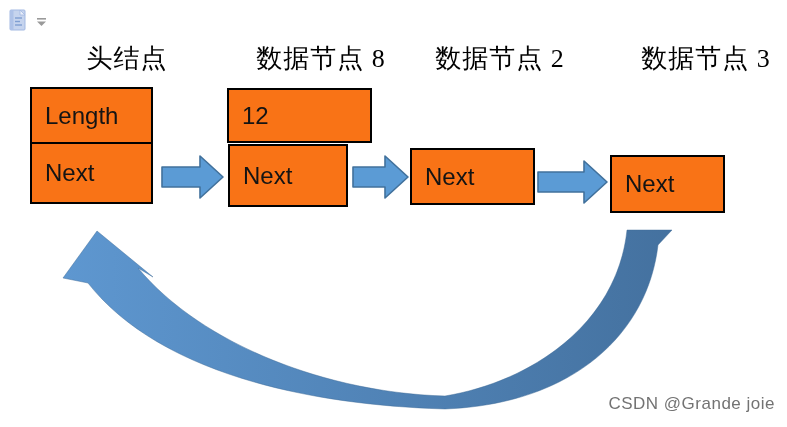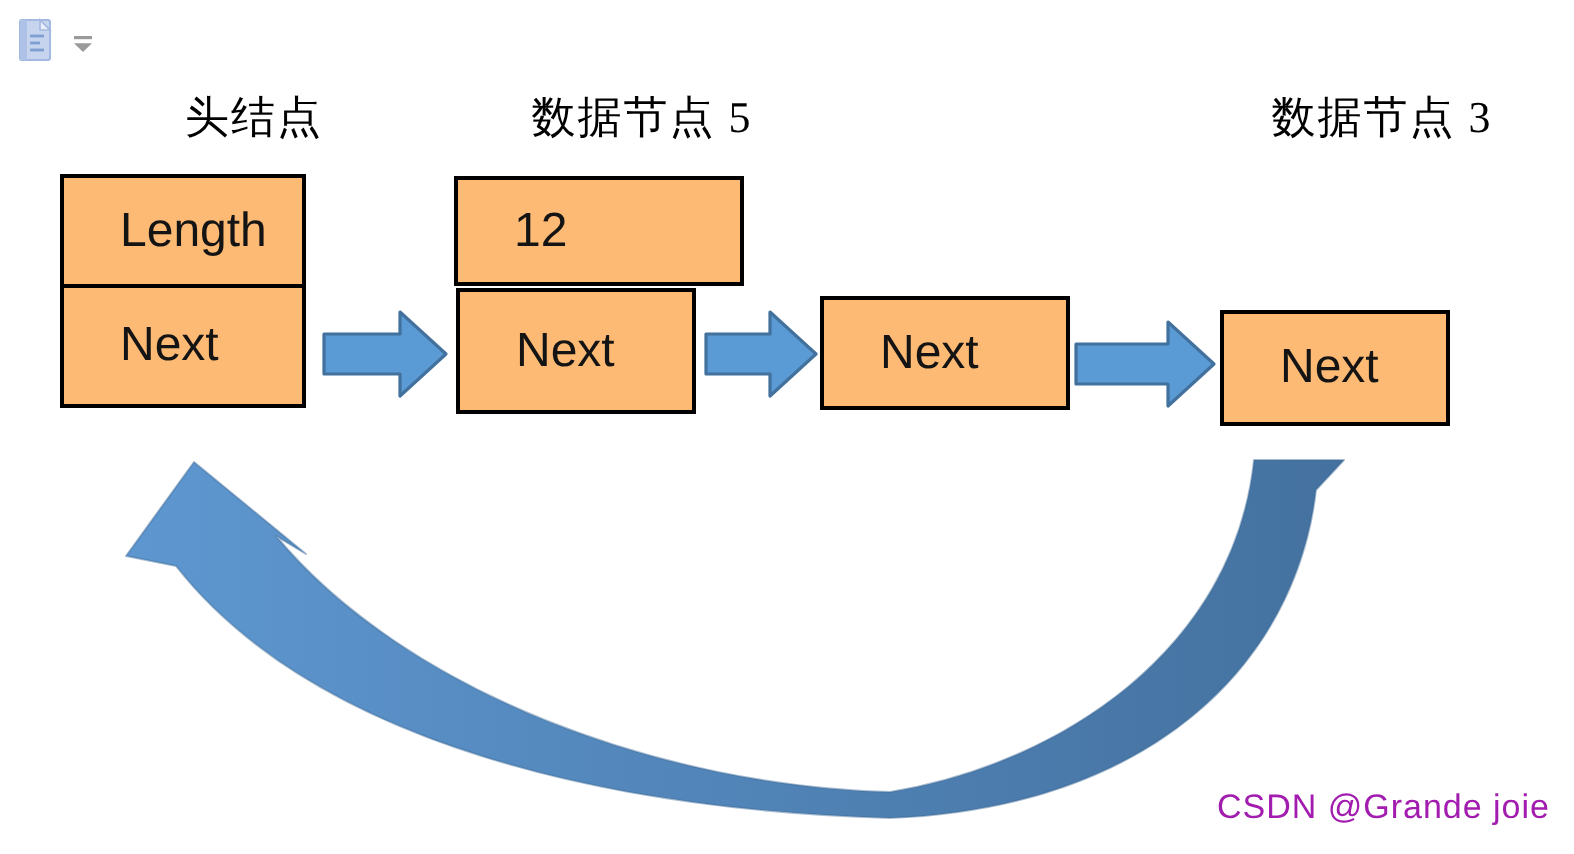--- a/index.html
+++ b/index.html
@@ -4,45 +4,45 @@
 <style>
   html,body{margin:0;padding:0;background:#fff;}
   .canvas{
     position:relative;width:787px;height:427px;background:#ffffff;
     font-family:"Liberation Sans","DejaVu Sans",sans-serif;overflow:hidden;
   }
   
   .col-label{
     position:absolute;top:44px;height:30px;line-height:30px;
     font-family:"Liberation Serif","DejaVu Serif",serif;
-    font-size:22px;color:#000;text-align:center;letter-spacing:1px;white-space:nowrap;
+    font-size:26px;color:#000;text-align:center;letter-spacing:1px;white-space:nowrap;
   }
   .lbl-0{left:57px;width:140px;}
   .lbl-1{left:243px;width:156px;}
   .lbl-2{left:422px;width:156px;}
-  .lbl-3{left:613px;width:156px;}
+  .lbl-3{left:628px;width:156px;}
   
   .cell{
-    position:absolute;background:#fdba74;border:2px solid #000;box-sizing:border-box;
-    display:flex;align-items:center;padding-left:28px;
+    position:absolute;background:#f97316;border:2px solid #000;box-sizing:border-box;
+    display:flex;align-items:center;padding-left:13px;
     font-size:24px;color:#141414;
   }
   .h1{left:30px; top:87px; width:123px;height:57px;}
   .h2{left:30px; top:142px;width:123px;height:62px;}
   .n1a{left:227px;top:88px; width:145px;height:55px;}
   .n1b{left:228px;top:144px;width:120px;height:63px;}
   .n2a{left:408px;top:90px; width:125px;height:57px;}
   .n2b{left:410px;top:148px;width:125px;height:57px;}
   .n3a{left:612px;top:93px; width:116px;height:59px;}
   .n3b{left:610px;top:155px;width:115px;height:58px;}
   .overlay{position:absolute;left:0;top:0;width:787px;height:427px;pointer-events:none;}
   .paste-widget{position:absolute;left:6px;top:8px;width:44px;height:28px;cursor:pointer;}
   .watermark{
     position:absolute;right:12px;top:394px;font-size:17px;letter-spacing:0.5px;
-    color:#a21caf;white-space:nowrap;
+    color:#737373;white-space:nowrap;
   }
 </style>
 </head>
 <body>
 
 <div class="canvas">
 
   <div class="paste-widget">
     <svg width="44" height="28" viewBox="0 0 44 28">
       <g>
@@ -54,21 +54,22 @@
         <line x1="9" y1="17" x2="16" y2="17" stroke="#7f9ed2" stroke-width="1.4"></line>
       </g>
       <g>
         <rect x="31" y="10" width="9" height="1.6" fill="#9a9a9a"></rect>
         <path d="M31,13.6 L40,13.6 L35.5,18 Z" fill="#9a9a9a"></path>
       </g>
     </svg>
   </div>
 
   <div class="col-label lbl-0">头结点</div>
-  <div class="col-label lbl-1">数据节点 5</div>
+  <div class="col-label lbl-1">数据节点 8</div>
+  <div class="col-label lbl-2">数据节点 2</div>
   <div class="col-label lbl-3">数据节点 3</div>
 
   <div class="cell h1">Length</div>
   <div class="cell h2">Next</div>
 
   <div class="cell n1a">12</div>
   <div class="cell n1b">Next</div>
 
   <div class="cell n2b">Next</div>
 

